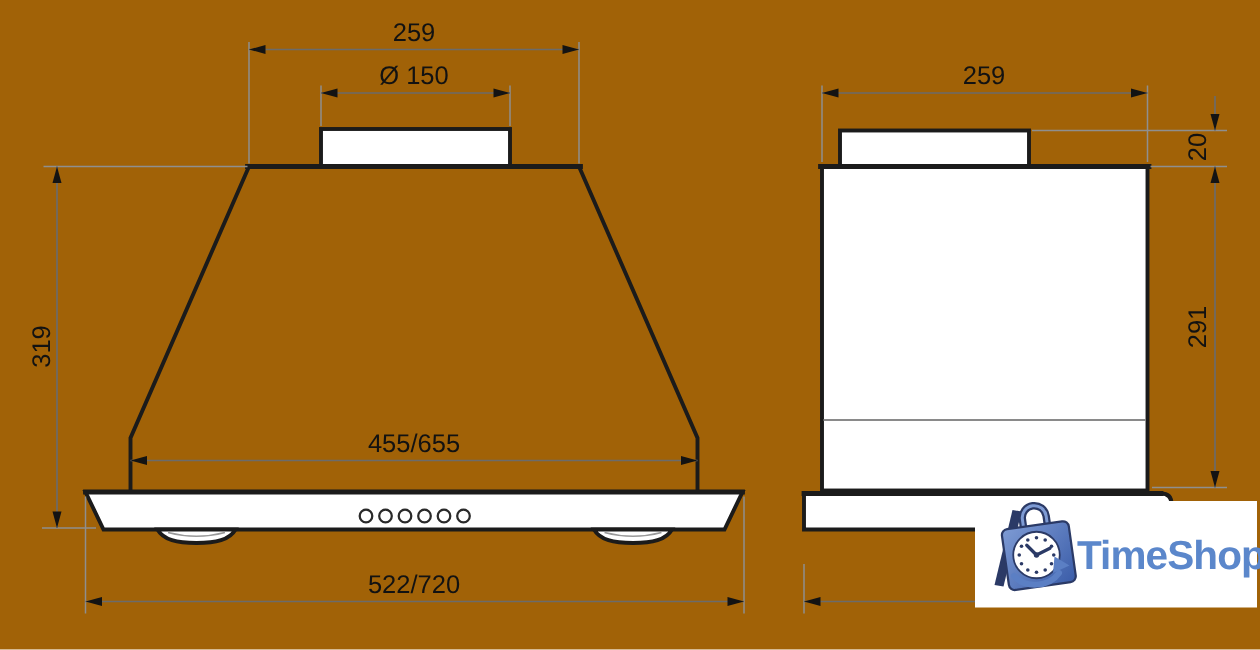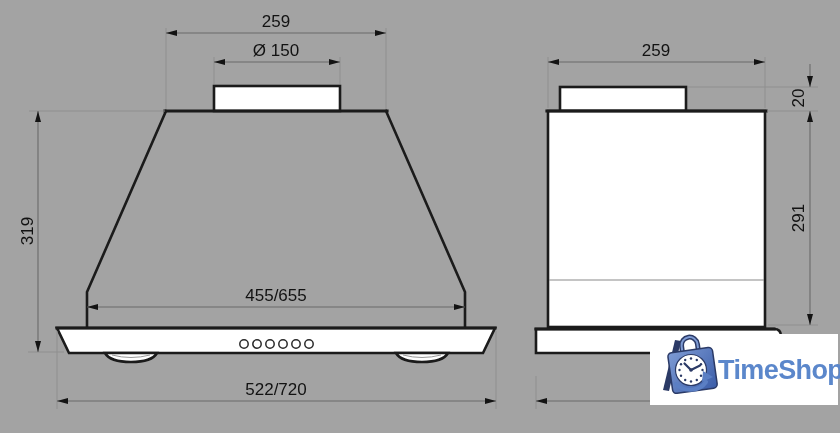--- a/index.html
+++ b/index.html
@@ -1,16 +1,16 @@
 <!DOCTYPE html>
 <html><head>
 <meta charset="utf-8">
 <style>
   html,body{margin:0;padding:0;background:#fff;}
-  #stage{position:relative;width:840px;height:433px;background:#a3a3a3;overflow:hidden;
+  #stage{position:relative;width:840px;height:433px;background:#a16207;overflow:hidden;
          font-family:"Liberation Sans", sans-serif;}
   svg{display:block}
   .outline{stroke:#1b1b1b;fill:none;stroke-width:2.6;stroke-linejoin:miter;stroke-linecap:square;}
   .outline-thick{stroke:#1b1b1b;fill:none;stroke-width:3.2;stroke-linecap:square;}
   .white{fill:#ffffff;}
   .dimline{stroke:#6b6b6b;stroke-width:1.1;fill:none;}
   .extline{stroke:#8f8f8f;stroke-width:1;fill:none;}
   .arrow{fill:#131313;stroke:none;}
   .dimtext{font-size:17px;fill:#121212;text-anchor:middle;}
   .thinline{stroke:#8a8a8a;stroke-width:1.2;fill:none;}

